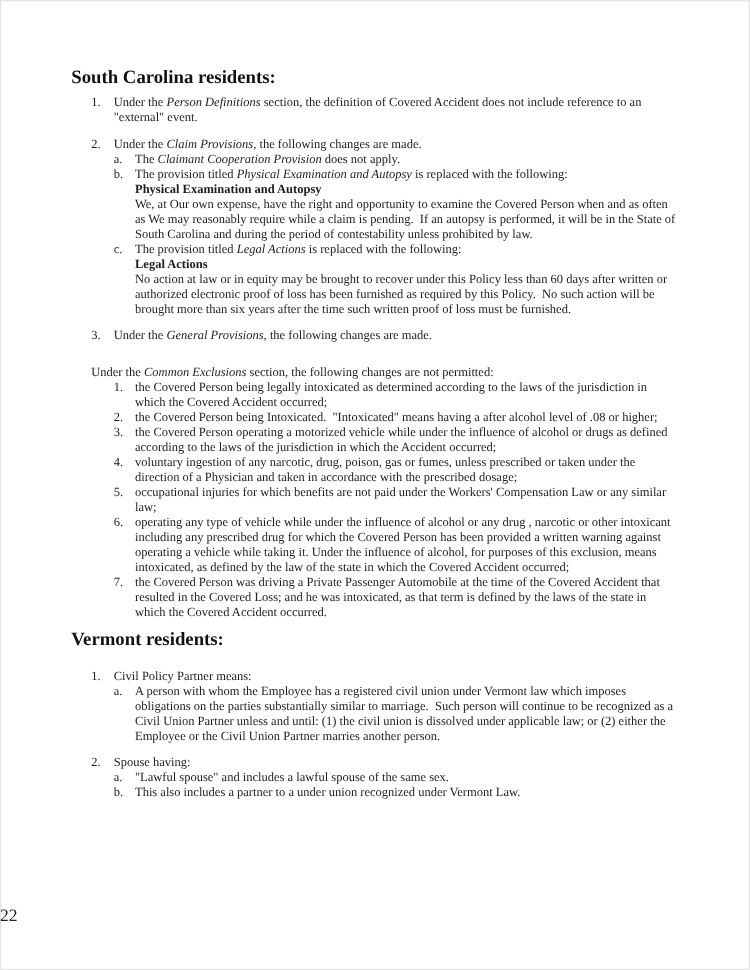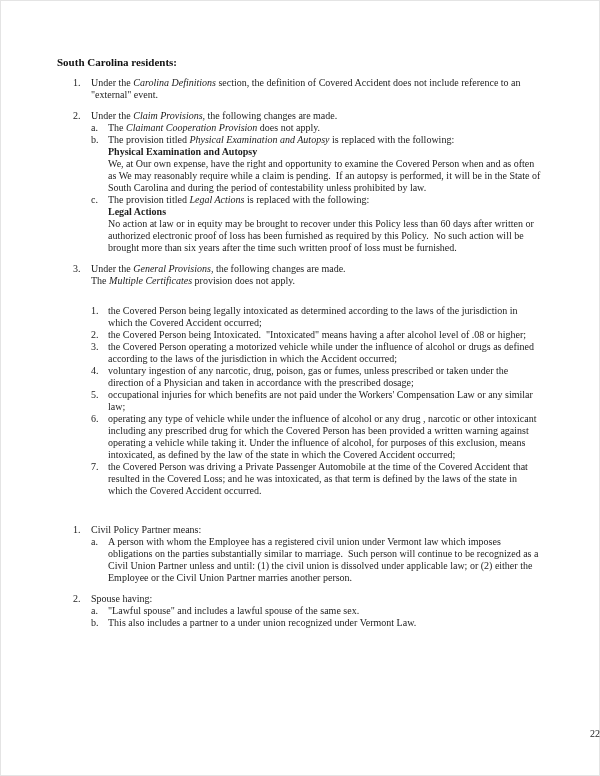--- a/index.html
+++ b/index.html
@@ -19,53 +19,53 @@
     line-height: 12px;
   }
   .doc-body {
     position: absolute;
     top: 56px;
     left: 0;
     right: 0;
   }
   .blk { position: relative; margin-right: 57px; }
   .blk .txt { display: block; white-space: pre-wrap; }
-  .h   { margin-left: 57px; font-weight: bold; font-size: 11px; color: #111; }
+  .h   { margin-left: 57px; font-weight: bold; font-size: 15px; color: #111; }
   .p1  { margin-left: 73px; }
   .li1 { margin-left: 91px; }
   .li1 > .lbl { position: absolute; left: -18px; top: 0; }
   .li2 { margin-left: 108px; }
   .li2 > .lbl { position: absolute; left: -17px; top: 0; }
   .c1  { margin-left: 91px; }
   .c2  { margin-left: 108px; }
   .sp  { height: 9px; }
   .it  { font-style: italic; }
   .bd  { font-weight: bold; }
   .pagenum {
     position: absolute;
     left: 0;
     right: 0;
     top: 728px;
-    text-align: right;
-    font-size: 10px;
+    text-align: left;
+    font-size: 14px;
     color: #222;
   }
 </style>
 </head>
 <body>
 
 <div class="page">
   <div class="doc-body">
       <div class="blk h">
         <span class="txt"><span>South Carolina residents:</span></span>
       </div>
       <div class="blk sp"></div>
       <div class="blk li1">
         <span class="lbl">1.</span>
-        <span class="txt"><span>Under the </span><span class="it">Carolina Definitions</span><span> section, the definition of Covered Accident does not include reference to an "external" event.</span></span>
+        <span class="txt"><span>Under the </span><span class="it">Person Definitions</span><span> section, the definition of Covered Accident does not include reference to an "external" event.</span></span>
       </div>
       <div class="blk sp"></div>
       <div class="blk li1">
         <span class="lbl">2.</span>
         <span class="txt"><span>Under the </span><span class="it">Claim Provisions,</span><span> the following changes are made.</span></span>
       </div>
       <div class="blk li2">
         <span class="lbl">a.</span>
         <span class="txt"><span>The </span><span class="it">Claimant Cooperation Provision</span><span> does not apply.</span></span>
       </div>
@@ -87,25 +87,25 @@
         <span class="txt"><span class="bd">Legal Actions</span></span>
       </div>
       <div class="blk c2">
         <span class="txt"><span>No action at law or in equity may be brought to recover under this Policy less than 60 days after written or authorized electronic proof of loss has been furnished as required by this Policy.  No such action will be brought more than six years after the time such written proof of loss must be furnished.</span></span>
       </div>
       <div class="blk sp"></div>
       <div class="blk li1">
         <span class="lbl">3.</span>
         <span class="txt"><span>Under the </span><span class="it">General Provisions,</span><span> the following changes are made.</span></span>
       </div>
-      <div class="blk c1">
-        <span class="txt"><span>The </span><span class="it">Multiple Certificates</span><span> provision does not apply.</span></span>
-      </div>
       <div class="blk sp"></div>
       <div class="blk sp"></div>
+      <div class="blk p1">
+        <span class="txt"><span>Under the </span><span class="it">Common Exclusions</span><span> section, the following changes are not permitted:</span></span>
+      </div>
       <div class="blk li2">
         <span class="lbl">1.</span>
         <span class="txt"><span>the Covered Person being legally intoxicated as determined according to the laws of the jurisdiction in which the Covered Accident occurred;</span></span>
       </div>
       <div class="blk li2">
         <span class="lbl">2.</span>
         <span class="txt"><span>the Covered Person being Intoxicated.  "Intoxicated" means having a after alcohol level of .08 or higher;</span></span>
       </div>
       <div class="blk li2">
         <span class="lbl">3.</span>
@@ -121,20 +121,23 @@
       </div>
       <div class="blk li2">
         <span class="lbl">6.</span>
         <span class="txt"><span>operating any type of vehicle while under the influence of alcohol or any drug , narcotic or other intoxicant including any prescribed drug for which the Covered Person has been provided a written warning against operating a vehicle while taking it. Under the influence of alcohol, for purposes of this exclusion, means intoxicated, as defined by the law of the state in which the Covered Accident occurred;</span></span>
       </div>
       <div class="blk li2">
         <span class="lbl">7.</span>
         <span class="txt"><span>the Covered Person was driving a Private Passenger Automobile at the time of the Covered Accident that resulted in the Covered Loss; and he was intoxicated, as that term is defined by the laws of the state in which the Covered Accident occurred.</span></span>
       </div>
       <div class="blk sp"></div>
+      <div class="blk h">
+        <span class="txt"><span>Vermont residents:</span></span>
+      </div>
       <div class="blk sp"></div>
       <div class="blk sp"></div>
       <div class="blk li1">
         <span class="lbl">1.</span>
         <span class="txt"><span>Civil Policy Partner means:</span></span>
       </div>
       <div class="blk li2">
         <span class="lbl">a.</span>
         <span class="txt"><span>A person with whom the Employee has a registered civil union under Vermont law which imposes obligations on the parties substantially similar to marriage.  Such person will continue to be recognized as a Civil Union Partner unless and until: (1) the civil union is dissolved under applicable law; or (2) either the Employee or the Civil Union Partner marries another person.</span></span>
       </div>

